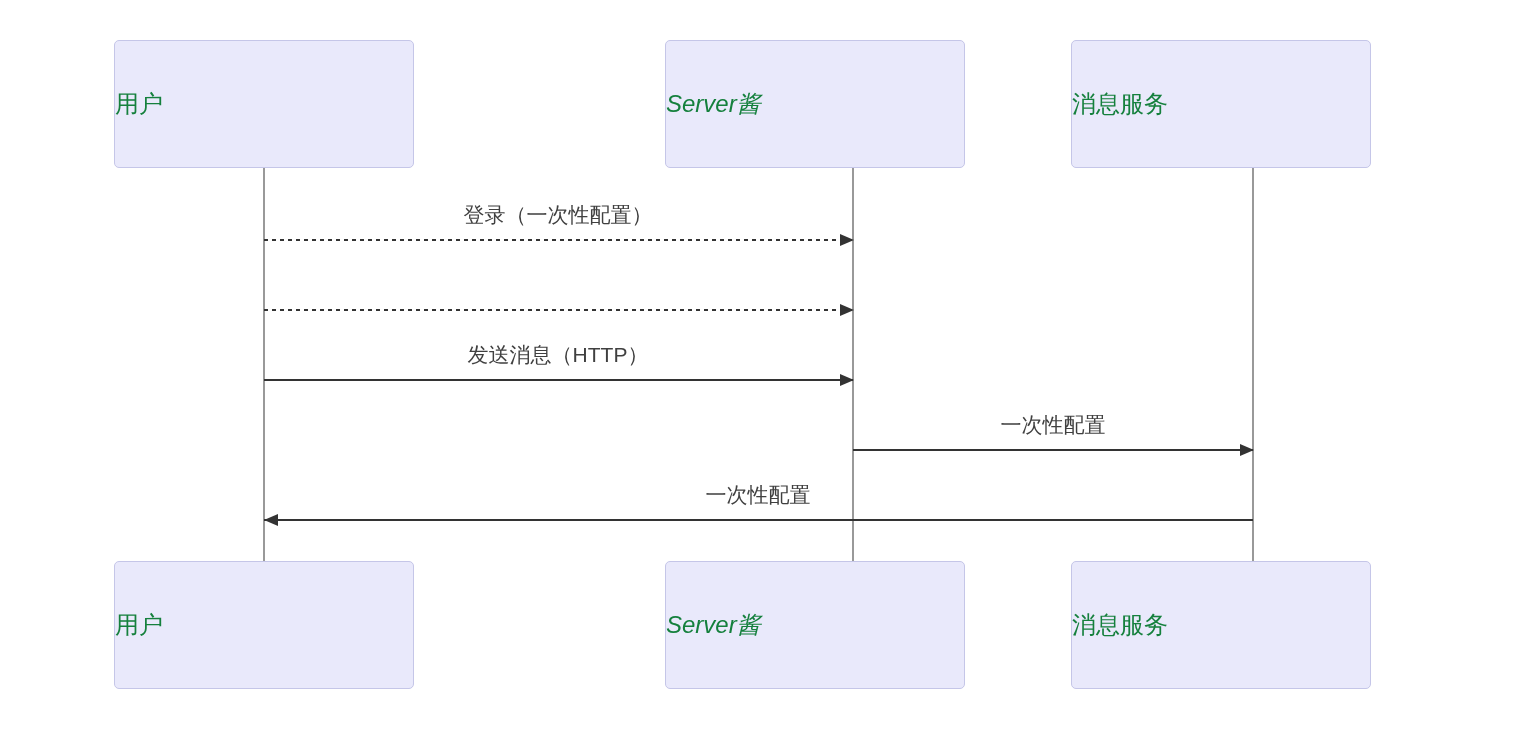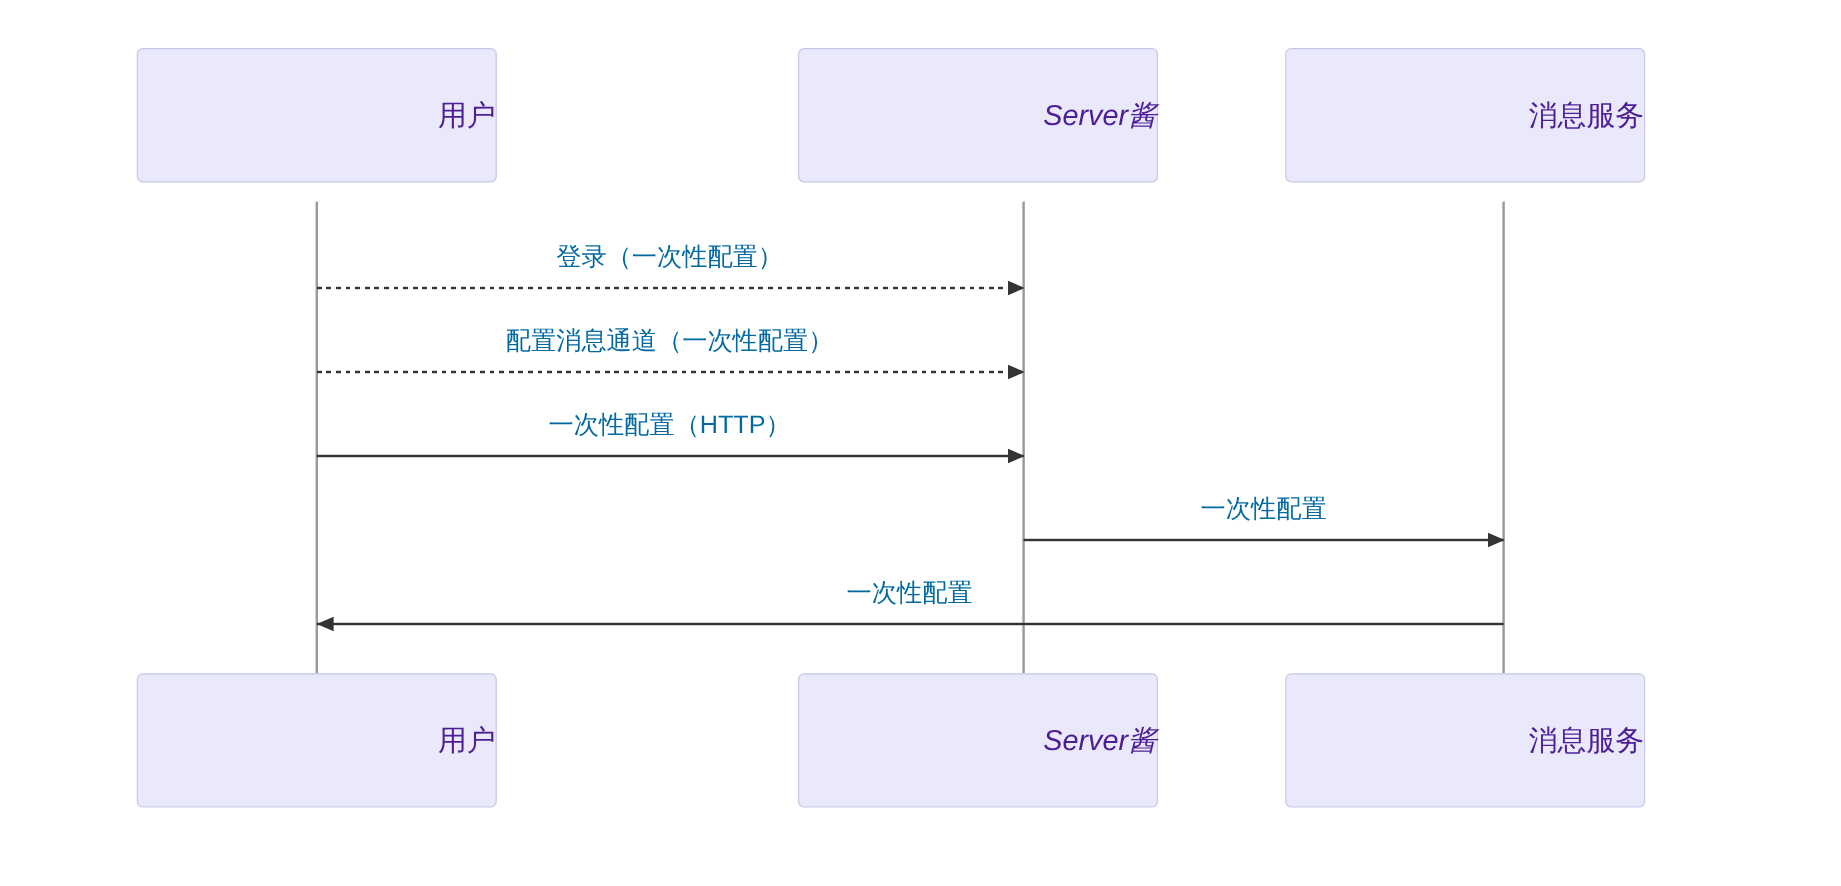--- a/index.html
+++ b/index.html
@@ -16,40 +16,40 @@
   .lifeline{
     position:absolute;top:168px;height:393px;width:1.5px;
     background:#999999;
   }
   .lifeline.l-user{left:263px;}
   .lifeline.l-server{left:852px;}
   .lifeline.l-msg{left:1252px;}
 
   
   .actor{
-    position:absolute;width:300px;height:112px;
+    position:absolute;width:300px;height:128px;
     box-sizing:border-box;
     background:#e9e9fb;
     border:1px solid #c5c6e8;
     border-radius:5px;
-    display:flex;align-items:center;justify-content:flex-end;
-    font-size:24px;color:#4c1d95;
+    display:flex;align-items:center;justify-content:flex-start;
+    font-size:24px;color:#15803d;
   }
   .row-top{top:40px;}
   .row-bottom{top:561px;}
   .col-user{left:114px;}
   .col-server{left:665px;font-style:italic;}
   .col-msg{left:1071px;}
 
   
   .msg-label{
     position:absolute;height:30px;line-height:30px;
     transform:translateX(-50%);
     white-space:nowrap;
-    font-size:21px;color:#0369a1;
+    font-size:21px;color:#404040;
     text-align:center;
   }
   .msg-line{
     position:absolute;height:2px;background:#333333;
   }
   .msg-line.dashed{
     background:repeating-linear-gradient(90deg,#333333 0 4px,transparent 4px 8px);
   }
   .arrowhead{
     position:absolute;width:0;height:0;
@@ -75,25 +75,24 @@
     <span>Server酱</span>
   </div>
   <div class="actor row-top col-msg">
     <span>消息服务</span>
   </div>
 
   <div class="msg-label" style="left:558px;top:200px;">登录（一次性配置）</div>
   <div class="msg-line dashed" style="left:264px;top:239px;width:589px;"></div>
   <div class="arrowhead right" style="left:840px;top:234px;"></div>
 
-  <div class="msg-label" style="left:558px;top:270px;">配置消息通道（一次性配置）</div>
   <div class="msg-line dashed" style="left:264px;top:309px;width:589px;"></div>
   <div class="arrowhead right" style="left:840px;top:304px;"></div>
 
-  <div class="msg-label" style="left:558px;top:340px;">一次性配置（HTTP）</div>
+  <div class="msg-label" style="left:558px;top:340px;">发送消息（HTTP）</div>
   <div class="msg-line" style="left:264px;top:379px;width:589px;"></div>
   <div class="arrowhead right" style="left:840px;top:374px;"></div>
 
   <div class="msg-label" style="left:1053px;top:410px;">一次性配置</div>
   <div class="msg-line" style="left:853px;top:449px;width:400px;"></div>
   <div class="arrowhead right" style="left:1240px;top:444px;"></div>
 
   <div class="msg-label" style="left:758px;top:480px;">一次性配置</div>
   <div class="msg-line" style="left:264px;top:519px;width:989px;"></div>
   <div class="arrowhead left" style="left:264px;top:514px;"></div>

